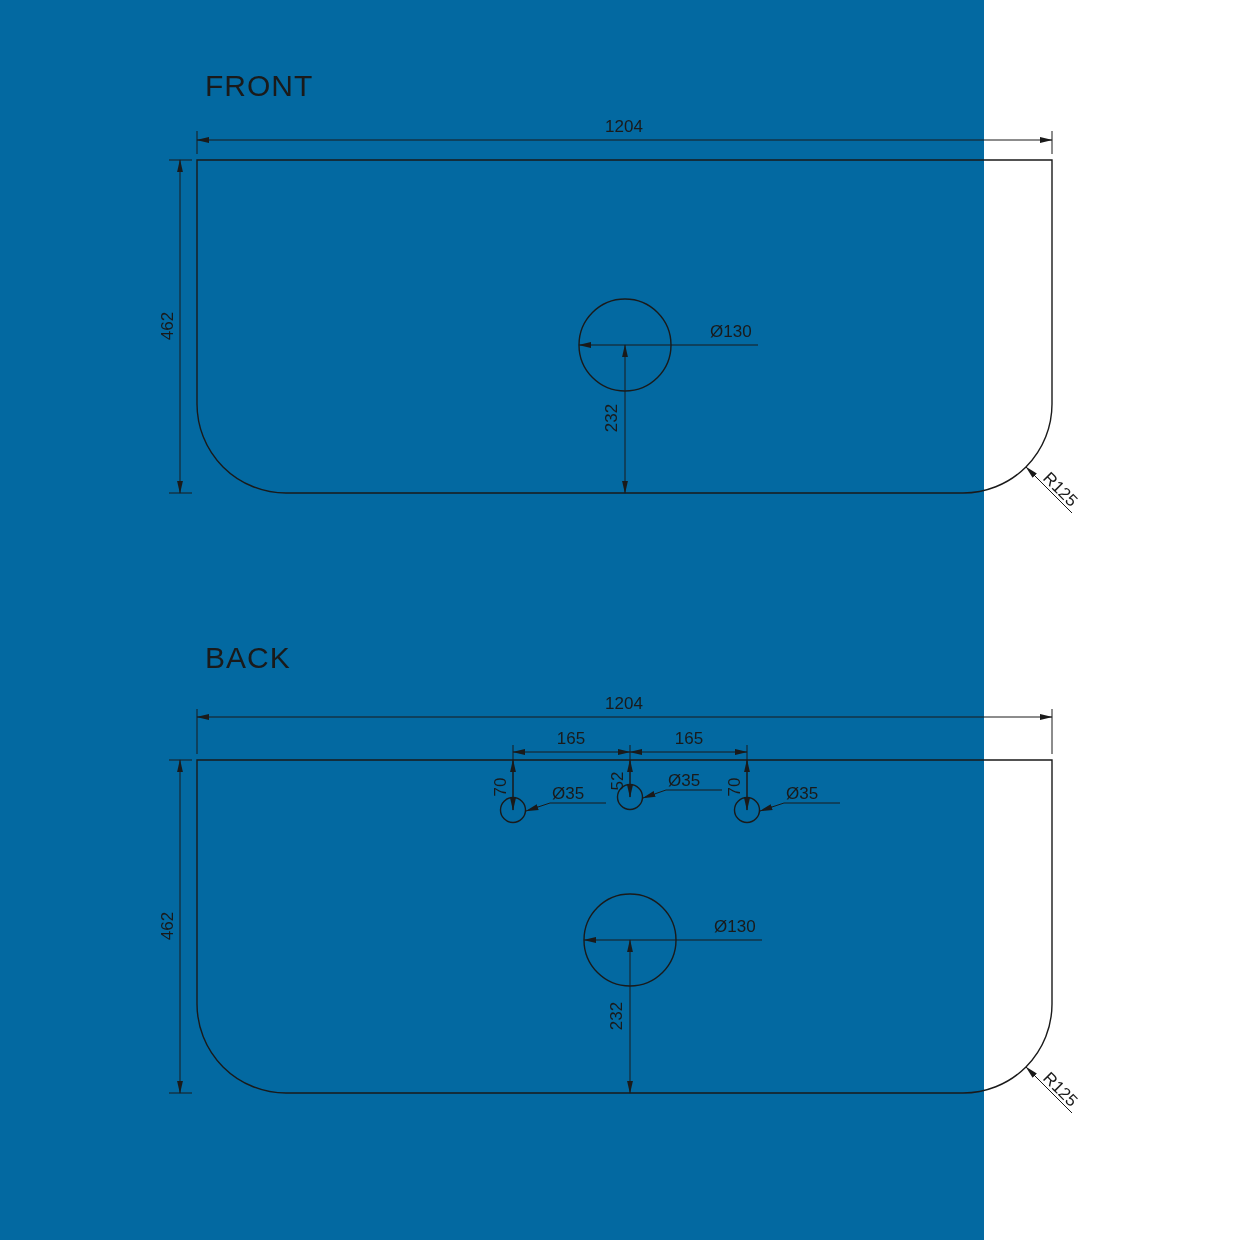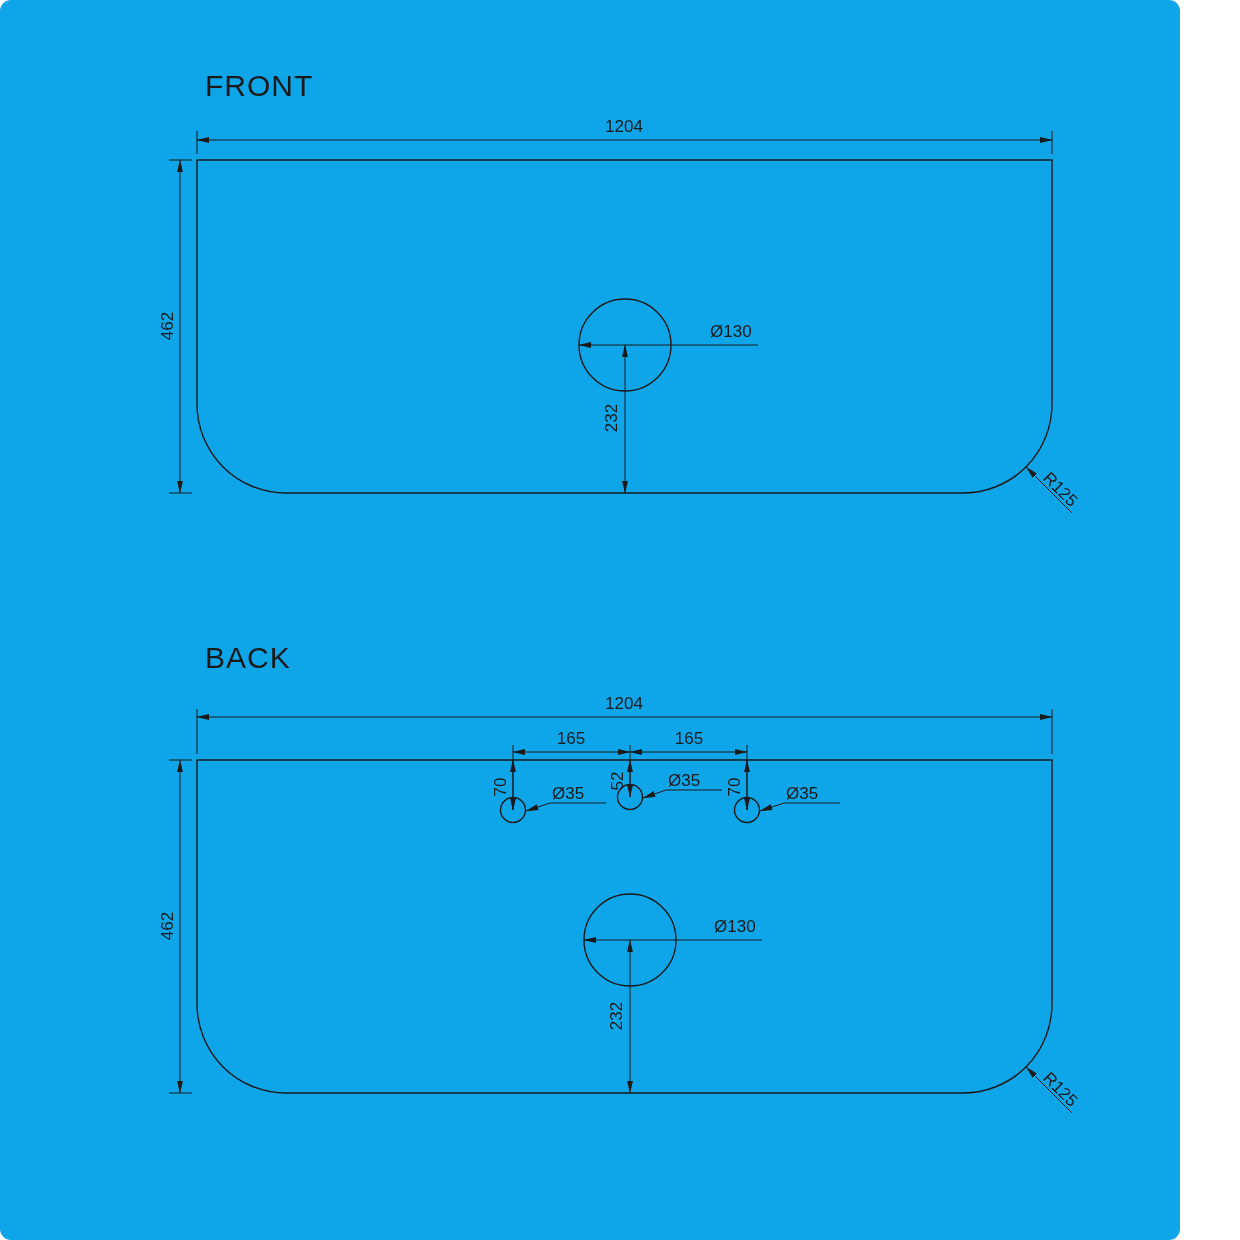--- a/index.html
+++ b/index.html
@@ -2,25 +2,24 @@
 <html><head>
 <meta charset="utf-8">
 <style>
   html, body {
     margin: 0;
     padding: 0;
     background: #ffffff;
   }
   #canvas {
     position: relative;
-    width: 1180px;
+    width: 984px;
     height: 1240px;
-    background: #0ea5e9;
+    background: #0369a1;
     font-family: "Liberation Sans", sans-serif;
-    border-radius: 11px;
   }
   svg { display: block; }
   text {
     fill: #1a1a1a;
     font-family: "Liberation Sans", sans-serif;
   }
   .title { font-size: 30px; letter-spacing: 1px; }
   .dim   { font-size: 17px; }
   .outline { fill: none; stroke: #1a1a1a; stroke-width: 1.4; }
   .thin    { fill: none; stroke: #1a1a1a; stroke-width: 1; }

